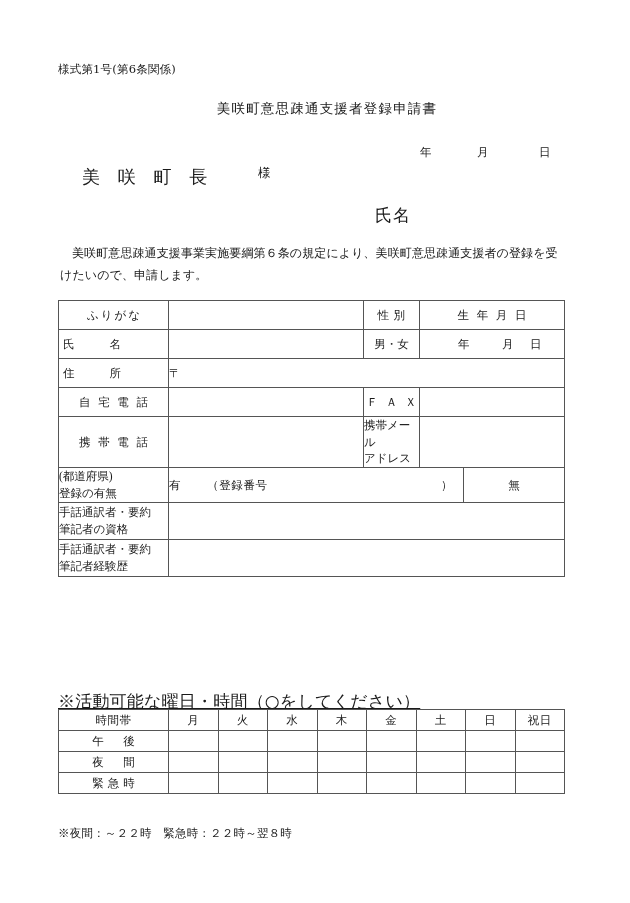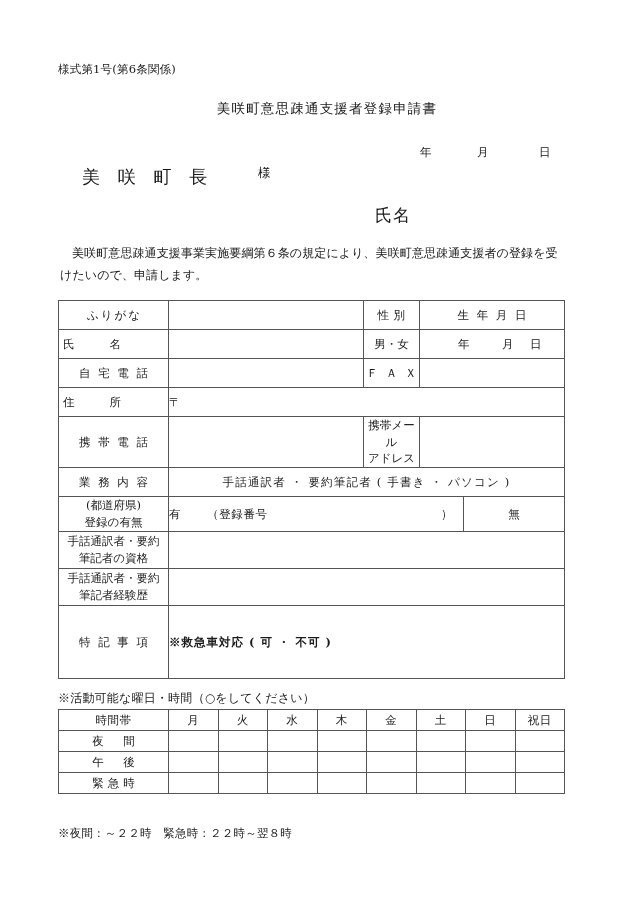--- a/index.html
+++ b/index.html
@@ -116,23 +116,24 @@
     text-align: left;
     letter-spacing: 4px;
     text-indent: 4px;
   }
   .lbl-sp2 {
     text-align: center;
     letter-spacing: 2px;
     text-indent: 2px;
   }
   .lbl-2line {
-    text-align: center;
+    text-align: left;
     line-height: 1.45;
     font-size: 11.5px;
+    font-family: Liberation Serif, serif;
   }
   .cell-blank { background: #fff; }
   .zip {
     padding-left: 7px;
     vertical-align: top;
     font-size: 11.5px;
     padding-top: 2px;
   }
   .ctr { text-align: center; }
   .dob {
@@ -162,23 +163,24 @@
     font-weight: bold;
     letter-spacing: 1px;
     font-size: 11.5px;
   }
 
   
   .sched-note {
     position: absolute;
     left: 58px;
     top: 690px;
-    font-size: 12px;
+    font-size: 17px;
     white-space: nowrap;
     letter-spacing: 0.2px;
+    text-decoration: underline;
   }
   .sched-table {
     position: absolute;
     left: 58px;
     top: 709px;
     width: 506px;
   }
   .sched-table td {
     height: 20px;
     text-align: center;
@@ -236,45 +238,41 @@
       </tr>
       <tr>
         <td class="lbl-sp4">氏　　名</td>
         <td colspan="2" class="cell-blank"></td>
         <td colspan="2" class="ctr">男・女</td>
         <td colspan="2" class="dob">
           <span class="y">年</span><span class="m">月</span><span>日</span>
         </td>
       </tr>
       <tr>
-        <td class="lbl-sp2">自 宅 電 話</td>
-        <td colspan="2" class="cell-blank"></td>
-        <td colspan="2" class="lbl-sp2">Ｆ Ａ Ｘ</td>
-        <td colspan="2" class="cell-blank"></td>
-      </tr>
-      <tr>
         <td class="lbl-sp4">住　　所</td>
         <td colspan="6" class="zip">
           <span>〒</span>
         </td>
       </tr>
       <tr>
+        <td class="lbl-sp2">自 宅 電 話</td>
+        <td colspan="2" class="cell-blank"></td>
+        <td colspan="2" class="lbl-sp2">Ｆ Ａ Ｘ</td>
+        <td colspan="2" class="cell-blank"></td>
+      </tr>
+      <tr>
         <td class="lbl-sp2" style="height:32px">携 帯 電 話</td>
         <td colspan="2" class="cell-blank"></td>
         <td colspan="2" class="lbl-2line">
           <div>携帯メール</div>
           <div>アドレス</div>
         </td>
         <td colspan="2" class="cell-blank"></td>
       </tr>
       <tr>
-        <td class="lbl-sp2">業 務 内 容</td>
-        <td colspan="6" class="gyomu">手話通訳者 ・ 要約筆記者 ( 手書き ・ パソコン )</td>
-      </tr>
-      <tr>
         <td class="lbl-2line" style="height:34px">
           <div>(都道府県)</div>
           <div>登録の有無</div>
         </td>
         <td colspan="5" class="touroku">
           <span class="ari">有</span><span>（登録番号</span><span class="close-paren">）</span>
         </td>
         <td class="ctr">無</td>
       </tr>
       <tr>
@@ -283,24 +281,20 @@
           <div>筆記者の資格</div>
         </td>
         <td colspan="6" class="cell-blank"></td>
       </tr>
       <tr>
         <td class="lbl-2line" style="height:36px">
           <div>手話通訳者・要約</div>
           <div>筆記者経験歴</div>
         </td>
         <td colspan="6" class="cell-blank"></td>
-      </tr>
-      <tr>
-        <td class="lbl-sp2" style="height:72px">特 記 事 項</td>
-        <td colspan="6" class="tokki-cell">※救急車対応 ( 可 ・ 不可 )</td>
       </tr>
     </tbody>
   </table>
 
   <div class="sched-note">※活動可能な曜日・時間（○をしてください）</div>
 
   <table class="grid sched-table">
     <colgroup>
       <col style="width:110px">
       <col style="width:49.5px">
@@ -320,32 +314,32 @@
         <td>水</td>
         <td>木</td>
         <td>金</td>
         <td>土</td>
         <td>日</td>
         <td>祝日</td>
       </tr>
     </thead>
     <tbody>
       <tr>
+        <td class="rowlbl">午　後</td>
+        <td></td>
+        <td></td>
+        <td></td>
+        <td></td>
+        <td></td>
+        <td></td>
+        <td></td>
+        <td></td>
+      </tr>
+      <tr>
         <td class="rowlbl">夜　間</td>
-        <td></td>
-        <td></td>
-        <td></td>
-        <td></td>
-        <td></td>
-        <td></td>
-        <td></td>
-        <td></td>
-      </tr>
-      <tr>
-        <td class="rowlbl">午　後</td>
         <td></td>
         <td></td>
         <td></td>
         <td></td>
         <td></td>
         <td></td>
         <td></td>
         <td></td>
       </tr>
       <tr>

